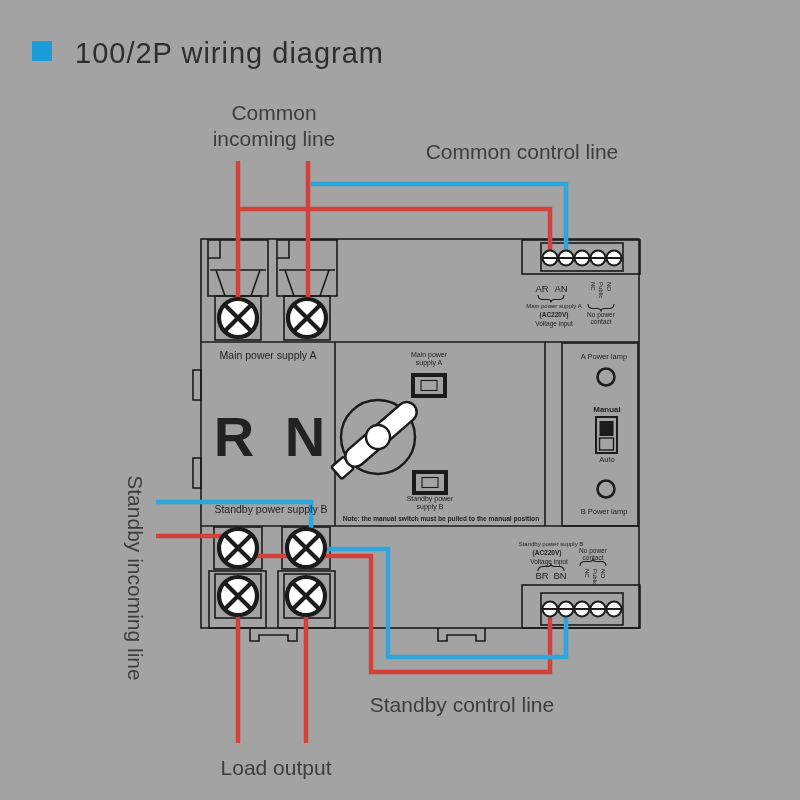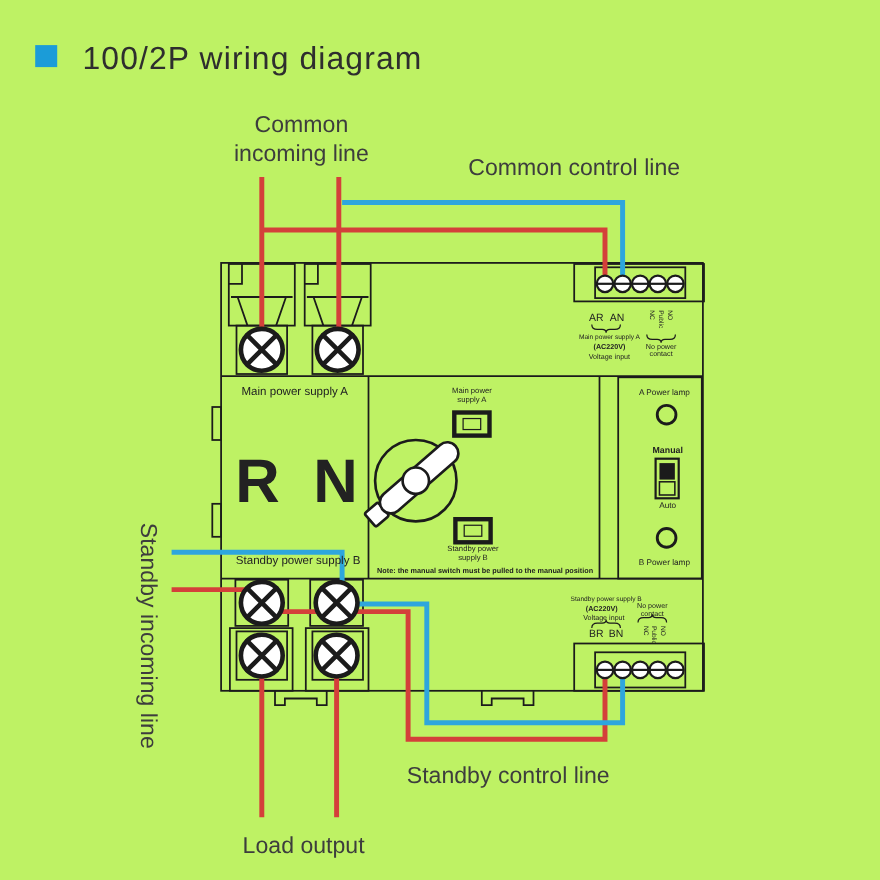--- a/index.html
+++ b/index.html
@@ -1,16 +1,16 @@
 <!DOCTYPE html>
 <html><head>
 <meta charset="utf-8">
 <style>
   html,body{margin:0;padding:0;background:#ffffff;}
-  .stage{position:relative;width:800px;height:800px;background:#bef264;overflow:hidden;}
+  .stage{position:relative;width:800px;height:800px;background:#a3a3a3;overflow:hidden;}
   svg{display:block;}
   svg text{font-family:"Liberation Sans","DejaVu Sans",sans-serif;fill:#222;}
   .big-label{font-size:21px;fill:#3d3d3d;}
   .title-text{font-size:29px;fill:#2e2e2e;letter-spacing:1px;}
   .outline{stroke:#1b1b1b;fill:none;stroke-width:1.6;}
   .thin{stroke:#1b1b1b;fill:none;stroke-width:1.1;}
   .wire-red{stroke:#d4403a;fill:none;stroke-width:4.5;}
   .wire-blue{stroke:#2ea6dd;fill:none;stroke-width:4.5;}
   .screwbig{stroke:#1b1b1b;fill:#ffffff;stroke-width:4.2;}
   .screwsm{stroke:#1b1b1b;fill:#ffffff;stroke-width:2;}

